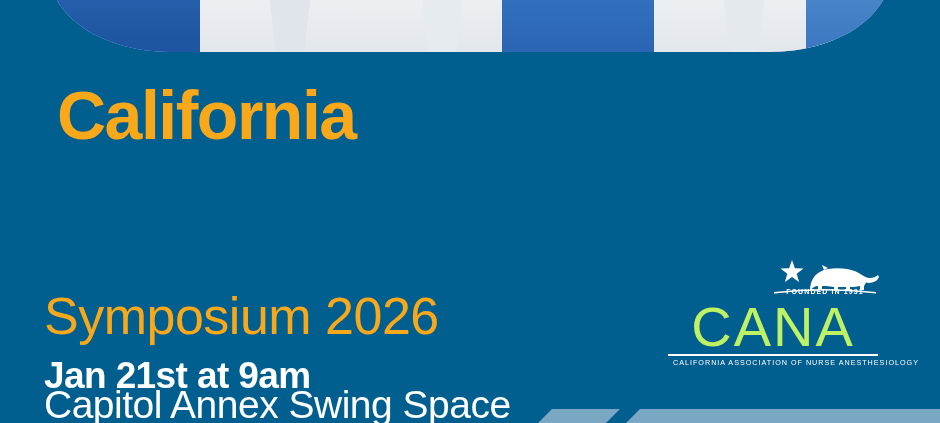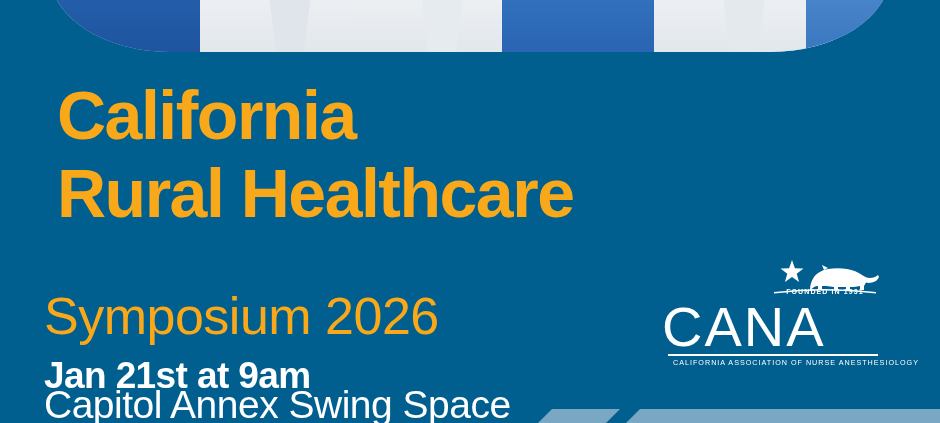--- a/index.html
+++ b/index.html
@@ -126,21 +126,22 @@
     font-size: 7px;
     font-weight: 700;
     letter-spacing: 1.1px;
     white-space: nowrap;
   }
   .cana-wordmark {
     position: absolute;
     left: 0px;
     top: 43px;
     width: 222px;
-    color: #ffffff;
+    text-align: center;
+    color: #bef264;
     font-family: "Liberation Sans", sans-serif;
     font-weight: 300;
     font-size: 56px;
     line-height: 56px;
     letter-spacing: 2px;
   }
   .cana-rule {
     position: absolute;
     left: 6px;
     top: 98px;
@@ -271,21 +272,20 @@
         <ellipse cx="846" cy="36" rx="35" ry="41" fill="#e9bd98"></ellipse>
         <path d="M810 18 Q846 -18 882 18 L884 42 Q869 14 846 14 Q823 14 808 42 Z" fill="#5a3d28"></path>
         <path d="M822 62 Q826 106 836 132" stroke="#dfe6ec" stroke-width="7" fill="none" stroke-linecap="round"></path>
         <path d="M870 62 Q866 106 856 132" stroke="#dfe6ec" stroke-width="7" fill="none" stroke-linecap="round"></path>
       </g>
     </svg>
   </div>
 
   <div class="headline">
     <span class="headline-line">California</span>
-    <span class="headline-line">Rural Healthcare</span>
   </div>
 
   <div class="subtitle">Symposium 2026</div>
 
   <div class="event-date">Jan 21st at 9am</div>
 
   <div class="event-venue">Capitol Annex Swing Space</div>
 
   <div class="cana-logo">
 

